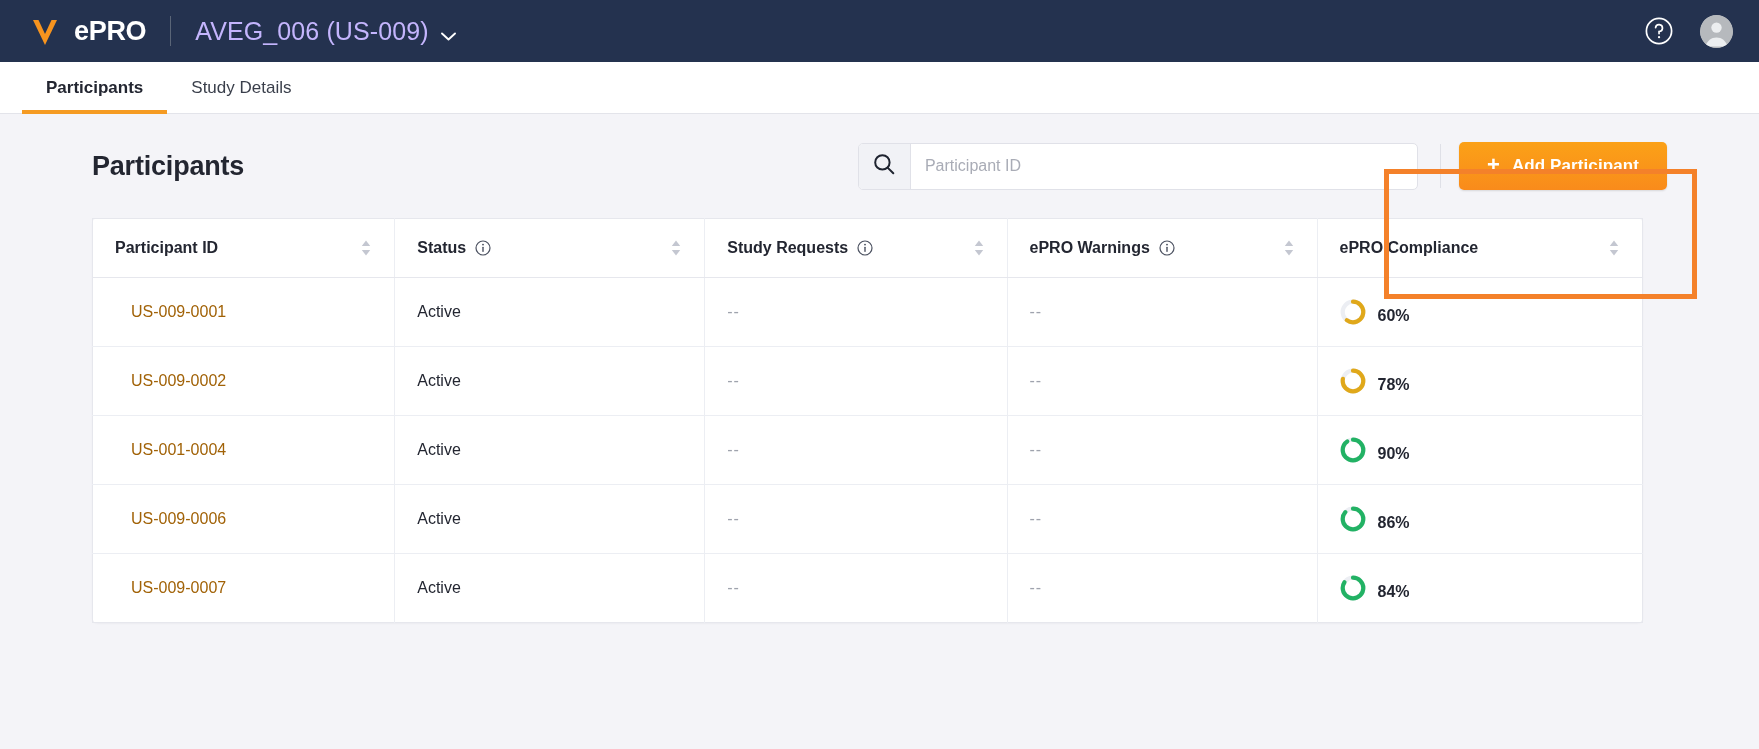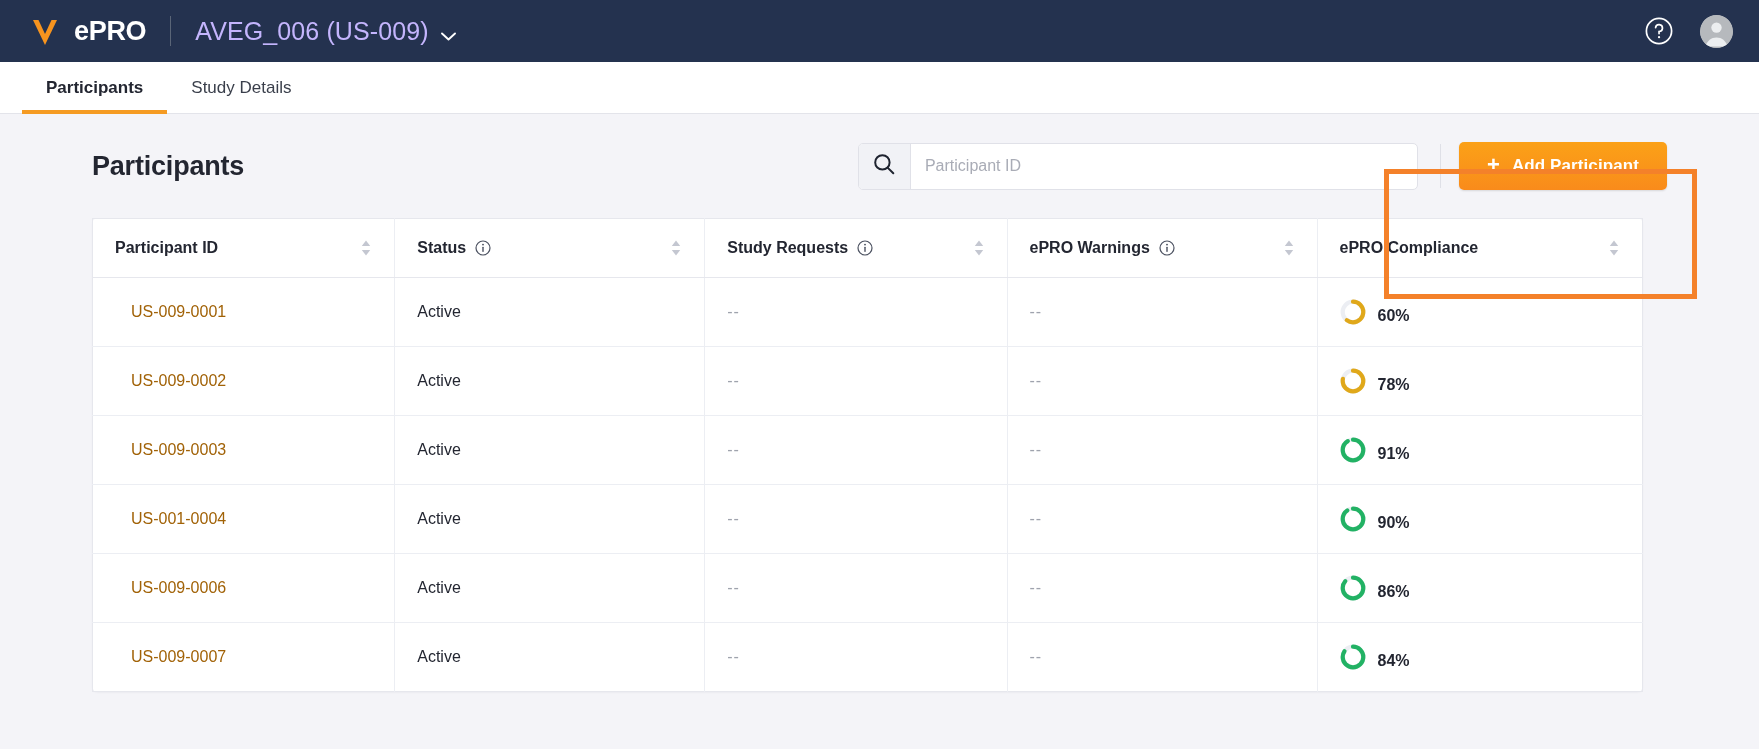--- a/index.html
+++ b/index.html
@@ -319,35 +319,20 @@
               <span class="comp-cell">
                 <span class="donut"><svg viewBox="0 0 26 26" width="26" height="26">
                     <circle cx="13" cy="13" r="10.3" fill="none" stroke="#eceef3" stroke-width="4.2"></circle>
                     <circle cx="13" cy="13" r="10.3" fill="none" stroke="#e0a81a" stroke-width="4.2" stroke-linecap="round" stroke-dasharray="50.48 14.24" transform="rotate(-90 13 13)"></circle>
                   </svg></span>
                 <span class="comp-val">78%</span>
               </span>
             </td>
           </tr>
           <tr>
-            <td class="c-pid"><span class="pid">US-009-0003</span></td>
-            <td class="c-status"><span class="status">Active</span></td>
-            <td class="c-help"><span class="dash">--</span></td>
-            <td class="c-warn"><span class="dash">--</span></td>
-            <td class="c-comp">
-              <span class="comp-cell">
-                <span class="donut"><svg viewBox="0 0 26 26" width="26" height="26">
-                    <circle cx="13" cy="13" r="10.3" fill="none" stroke="#eceef3" stroke-width="4.2"></circle>
-                    <circle cx="13" cy="13" r="10.3" fill="none" stroke="#22b264" stroke-width="4.2" stroke-linecap="round" stroke-dasharray="58.89 5.82" transform="rotate(-90 13 13)"></circle>
-                  </svg></span>
-                <span class="comp-val">91%</span>
-              </span>
-            </td>
-          </tr>
-          <tr>
             <td class="c-pid"><span class="pid">US-001-0004</span></td>
             <td class="c-status"><span class="status">Active</span></td>
             <td class="c-help"><span class="dash">--</span></td>
             <td class="c-warn"><span class="dash">--</span></td>
             <td class="c-comp">
               <span class="comp-cell">
                 <span class="donut"><svg viewBox="0 0 26 26" width="26" height="26">
                     <circle cx="13" cy="13" r="10.3" fill="none" stroke="#eceef3" stroke-width="4.2"></circle>
                     <circle cx="13" cy="13" r="10.3" fill="none" stroke="#22b264" stroke-width="4.2" stroke-linecap="round" stroke-dasharray="58.25 6.47" transform="rotate(-90 13 13)"></circle>
                   </svg></span>

